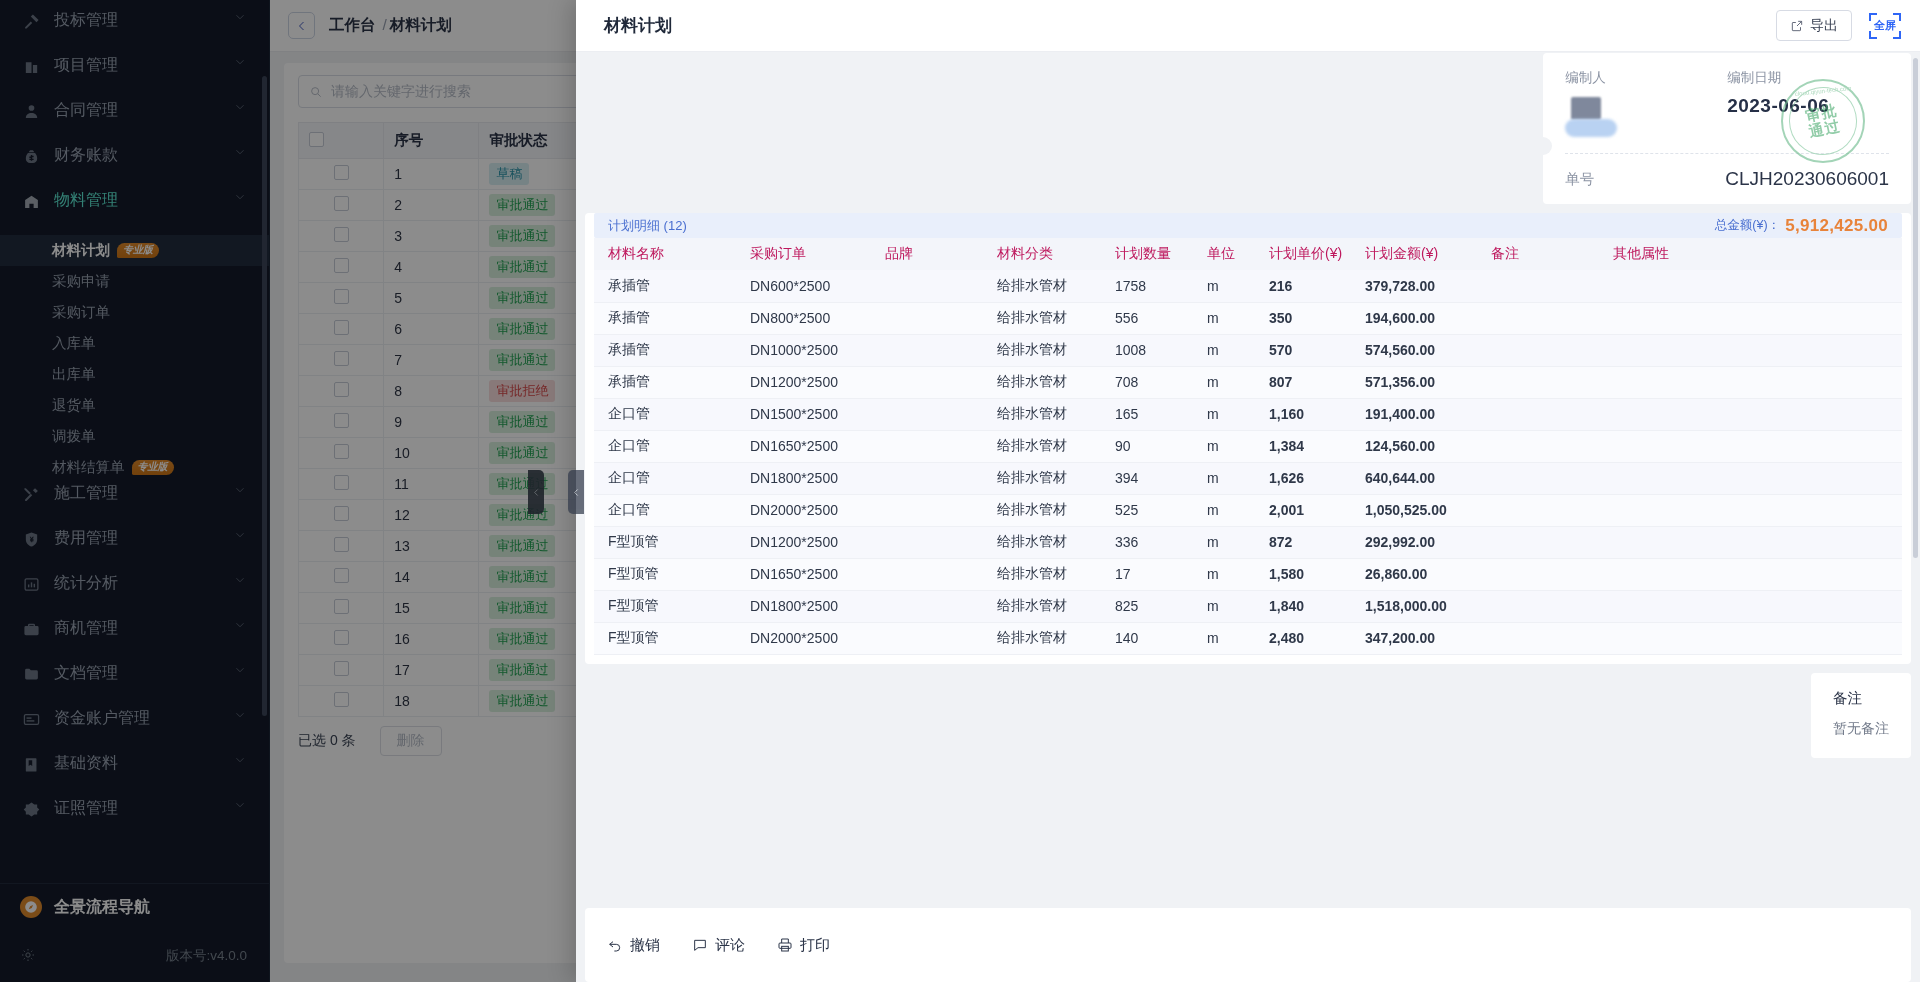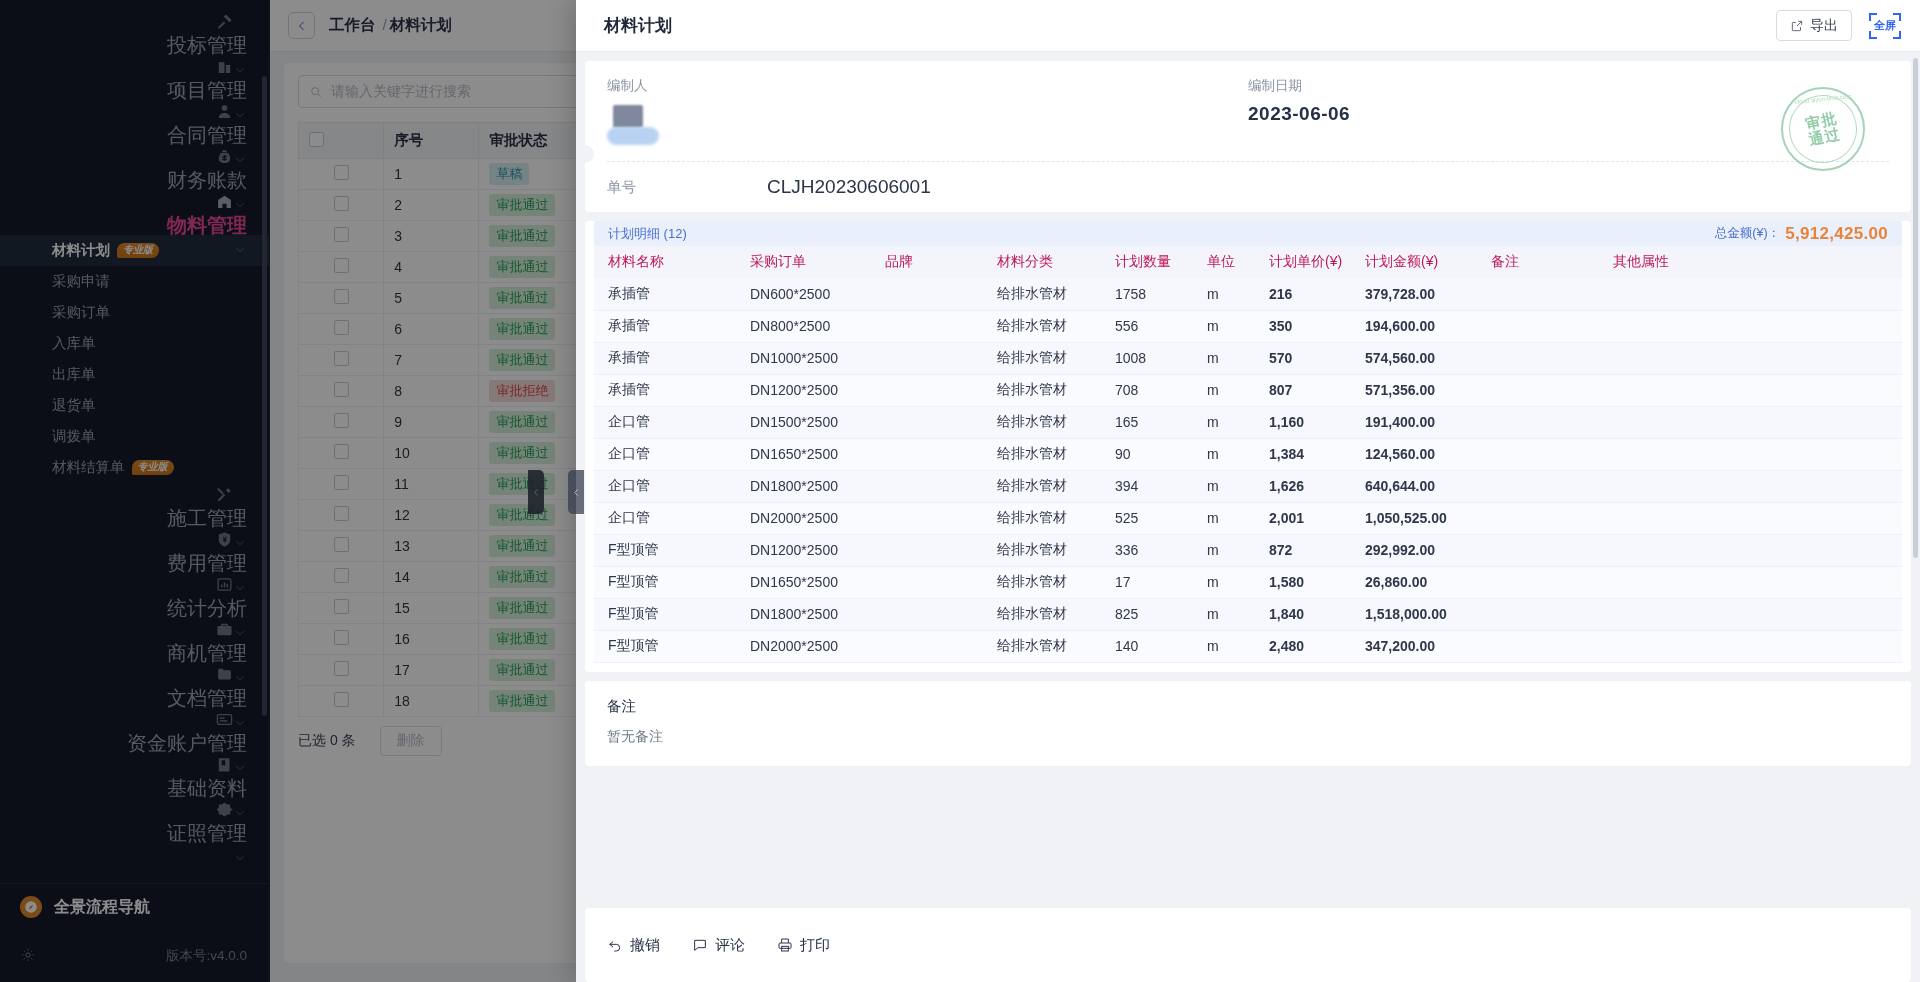--- a/index.html
+++ b/index.html
@@ -21,29 +21,28 @@
     border-right: 1px solid #1d2738;
   }
   .sidebar-scroll {
     flex: 1 1 auto;
     overflow: hidden;
     padding-top: 10px;
     position: relative;
   }
   .nav-group {
     height: 45px;
-    display: flex; align-items: flex-end;
+    display: flex; align-items: flex-start;
     padding: 0 22px 0 20px;
     color: #9aa3b2;
-    font-size: 20px;
+    font-size: 16px;
     cursor: pointer;
     position: relative;
-    flex-direction: column;
-  }
-  .nav-group.active { color: #ec4899; font-weight: bold; }
+  }
+  .nav-group.active { color: #5eead4; font-weight: normal; }
   .nav-group .gicon {
     width: 22px; height: 22px; margin-right: 12px;
     display: inline-flex; align-items: center; justify-content: center;
     opacity: .75; flex: 0 0 22px;
   }
   .nav-group .gicon svg { width: 17px; height: 17px; fill: #8d96a6; }
   .nav-group.active .gicon svg { fill: #d7dce5; }
   .nav-group .glabel { flex: 1 1 auto; white-space: nowrap; }
   .chev { width: 14px; height: 14px; opacity: .6; }
   .chev svg { width: 14px; height: 14px; stroke: #8d96a6; fill: none; stroke-width: 1.6; }
@@ -222,22 +221,22 @@
     color: #2f66f6; font-size: 11px; font-weight: bold;
   }
   .fs-corner { position: absolute; width: 8px; height: 8px; border: 2px solid #2f66f6; }
   .fs-tl { left: 1px; top: 2px; border-right: none; border-bottom: none; }
   .fs-tr { right: 1px; top: 2px; border-left: none; border-bottom: none; }
   .fs-bl { left: 1px; bottom: 2px; border-right: none; border-top: none; }
   .fs-br { right: 1px; bottom: 2px; border-left: none; border-top: none; }
 
   .drawer-body {
     flex: 1 1 auto; overflow: hidden;
-    padding: 9px 9px 0 9px;
-    display: flex; flex-direction: column; gap: 9px;
+    padding: 1px 9px 0 9px;
+    display: flex; flex-direction: column; gap: 9px; align-items: flex-end;
   }
   .panel { background: #fff; border-radius: 4px; }
 
   .info-panel { padding: 16px 22px 0 22px; position: relative; }
   .info-row { display: flex; }
   .info-col { flex: 0 0 50%; }
   .info-label { font-size: 13.5px; color: #8b93a3; margin-bottom: 8px; }
   .info-value { font-size: 19px; color: #263047; font-weight: bold; letter-spacing: .5px; }
   .redacted-wrap { height: 44px; position: relative; width: 90px; }
   .redact-a {

